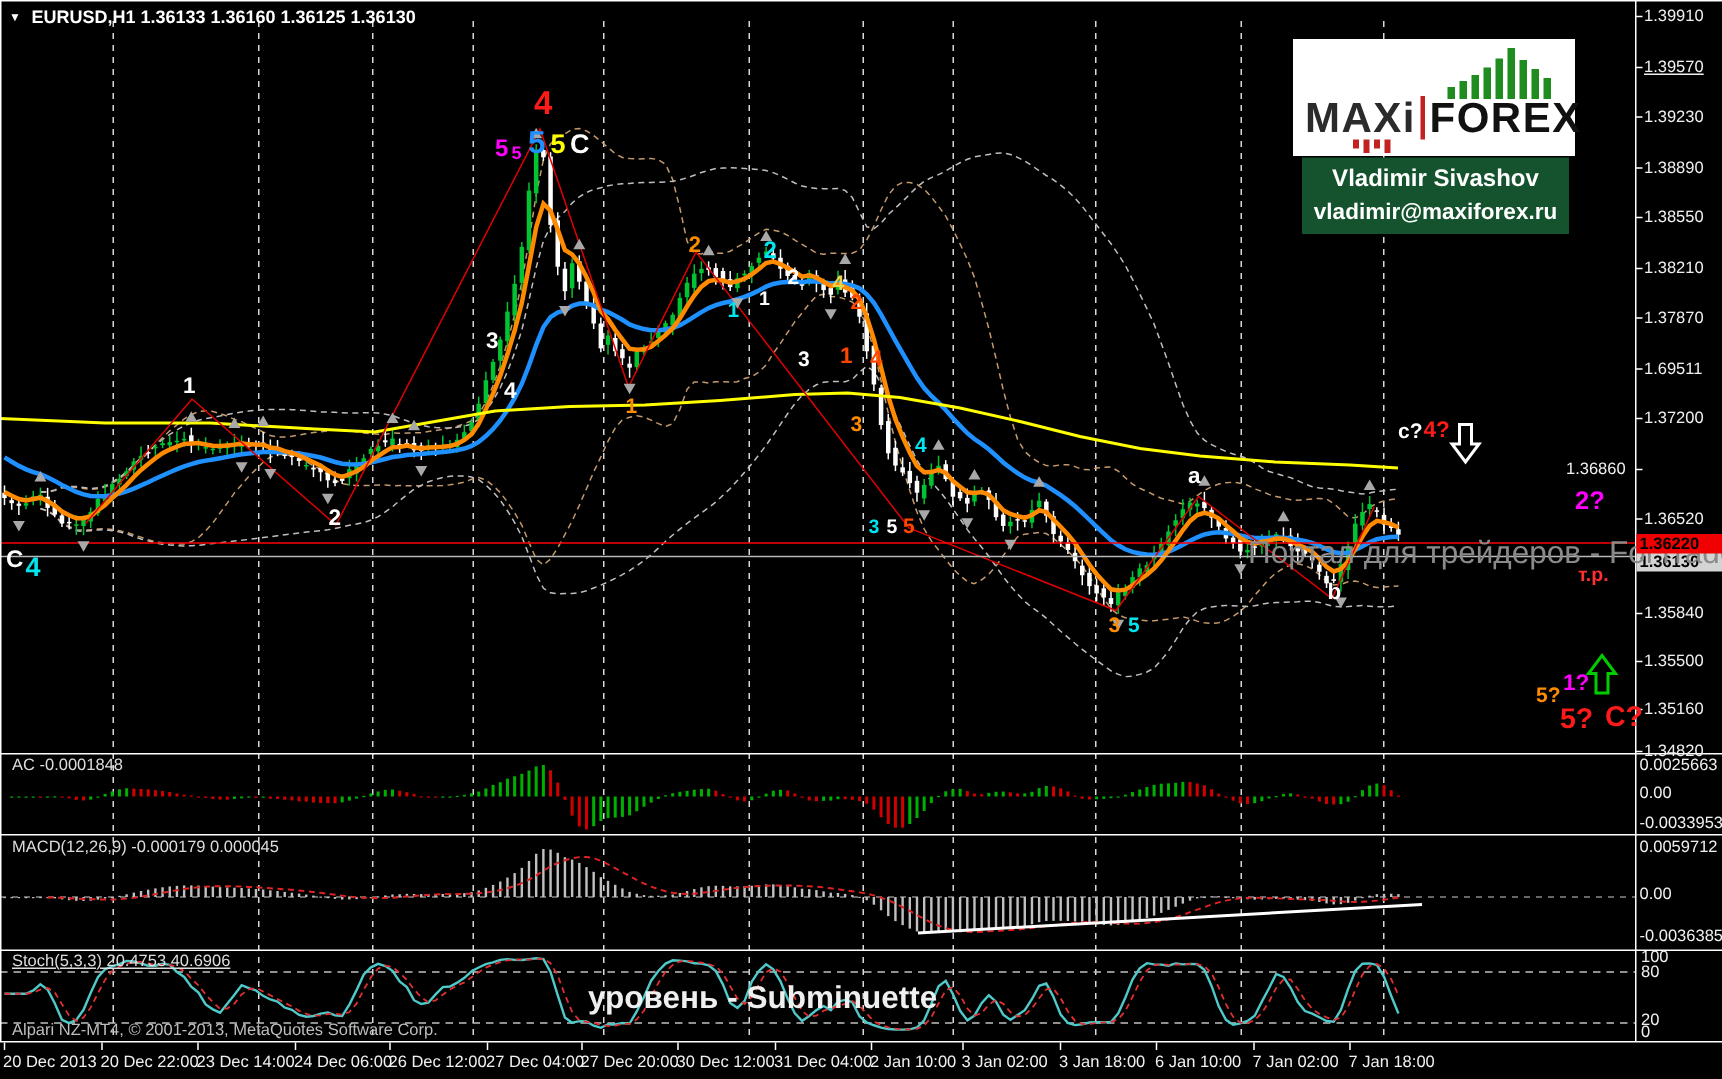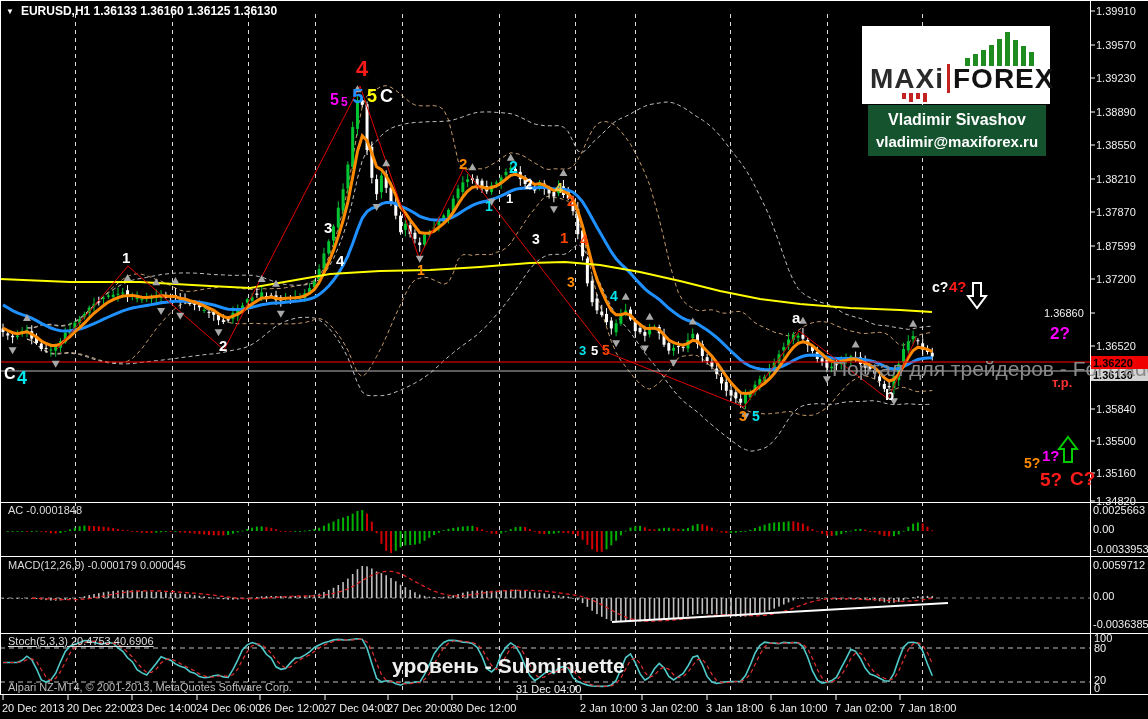--- a/index.html
+++ b/index.html
@@ -1028,43 +1028,43 @@
       <span class="wl" style="left: 949px; top: 279px; font-size: 15px; color: rgb(255, 26, 26);">4?</span>
       <span class="wl" style="left: 1050px; top: 325px; font-size: 17px; color: rgb(255, 0, 255);">2?</span>
       <span class="wl" style="left: 1052px; top: 376px; font-size: 13px; color: rgb(255, 48, 48);">т.р.</span>
       <span class="wl" style="left: 1024px; top: 456px; font-size: 14px; color: rgb(255, 140, 0);">5?</span>
       <span class="wl" style="left: 1042px; top: 448px; font-size: 15px; color: rgb(255, 0, 255);">1?</span>
       <span class="wl" style="left: 1040px; top: 470px; font-size: 19px; color: rgb(255, 26, 26);">5?</span>
       <span class="wl" style="left: 1070px; top: 469px; font-size: 19px; color: rgb(255, 26, 26);">C?</span>
     </div>
   <div id="axes">
       <span class="axlab" style="left: 1096px; top: 6px;">1.39910</span>
-      <span class="axlab" style="left: 1096px; top: 40px;">1.39570</span>
+      <span class="axlab" style="left: 1096px; top: 40px; text-decoration: underline;">1.39570</span>
       <span class="axlab" style="left: 1096px; top: 73px;">1.39230</span>
       <span class="axlab" style="left: 1096px; top: 107px;">1.38890</span>
       <span class="axlab" style="left: 1096px; top: 140px;">1.38550</span>
       <span class="axlab" style="left: 1096px; top: 174px;">1.38210</span>
       <span class="axlab" style="left: 1096px; top: 207px;">1.37870</span>
-      <span class="axlab" style="left: 1096px; top: 241px;">1.87599</span>
+      <span class="axlab" style="left: 1096px; top: 241px;">1.69511</span>
       <span class="axlab" style="left: 1096px; top: 274px;">1.37200</span>
       <span class="axlab" style="left: 1044px; top: 308px;">1.36860</span>
       <span class="axlab" style="left: 1096px; top: 341px;">1.36520</span>
       <span class="axlab" style="left: 1096px; top: 404px;">1.35840</span>
       <span class="axlab" style="left: 1096px; top: 436px;">1.35500</span>
       <span class="axlab" style="left: 1096px; top: 468px;">1.35160</span>
       <span class="axlab" style="left: 1096px; top: 496px;">1.34820</span>
       <span class="tlab" style="left: 2px; top: 703px;">20 Dec 2013</span>
       <span class="tlab" style="left: 67px; top: 703px;">20 Dec 22:00</span>
       <span class="tlab" style="left: 131px; top: 703px;">23 Dec 14:00</span>
       <span class="tlab" style="left: 196px; top: 703px;">24 Dec 06:00</span>
       <span class="tlab" style="left: 259px; top: 703px;">26 Dec 12:00</span>
       <span class="tlab" style="left: 324px; top: 703px;">27 Dec 04:00</span>
       <span class="tlab" style="left: 387px; top: 703px;">27 Dec 20:00</span>
       <span class="tlab" style="left: 451px; top: 703px;">30 Dec 12:00</span>
-      <span class="tlab" style="left: 516px; top: 684px;">31 Dec 04:00</span>
+      <span class="tlab" style="left: 516px; top: 703px;">31 Dec 04:00</span>
       <span class="tlab" style="left: 580px; top: 703px;">2 Jan 10:00</span>
       <span class="tlab" style="left: 641px; top: 703px;">3 Jan 02:00</span>
       <span class="tlab" style="left: 706px; top: 703px;">3 Jan 18:00</span>
       <span class="tlab" style="left: 770px; top: 703px;">6 Jan 10:00</span>
       <span class="tlab" style="left: 835px; top: 703px;">7 Jan 02:00</span>
       <span class="tlab" style="left: 899px; top: 703px;">7 Jan 18:00</span>
       <span class="axlab" style="left: 1093px; top: 505px;">0.0025663</span>
       <span class="axlab" style="left: 1093px; top: 524px;">0.00</span>
       <span class="axlab" style="left: 1093px; top: 544px;">-0.0033953</span>
       <span class="axlab" style="left: 1093px; top: 560px;">0.0059712</span>

